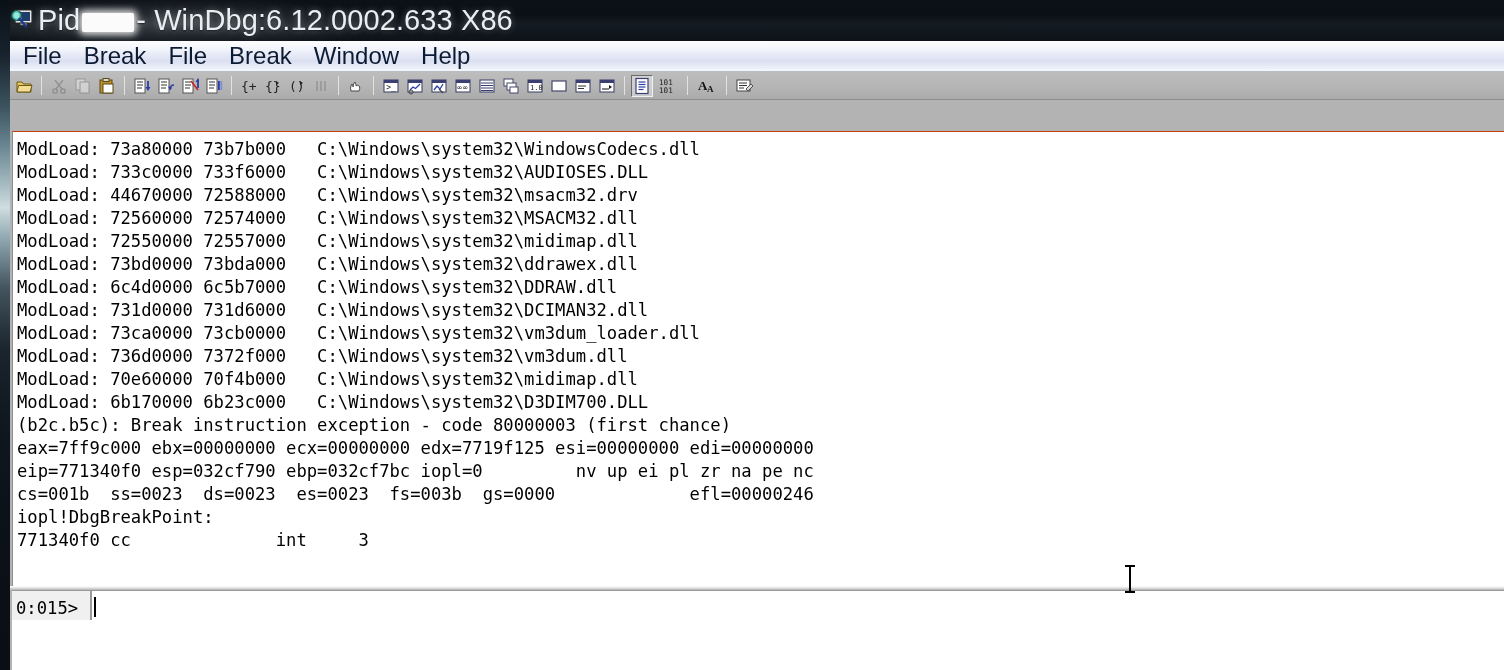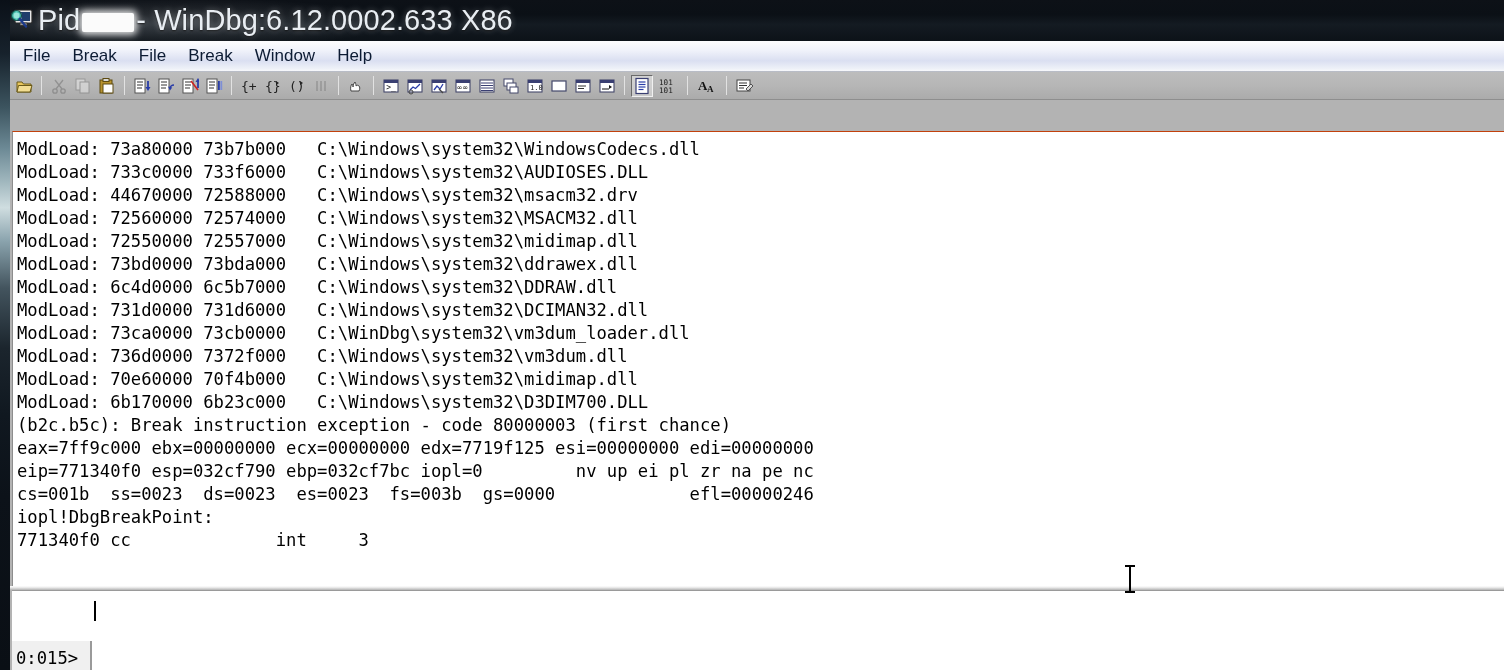--- a/index.html
+++ b/index.html
@@ -67,21 +67,21 @@
   
   .menubar {
     position: absolute; left: 0; top: 41px;
     width: 1504px; height: 31px;
     background: linear-gradient(180deg,#fdfdfe 0%, #f2f4fb 28%, #dadff1 66%, #eef1f8 92%, #f7f8fb 100%);
     border-bottom: 1px solid #b8bcc6;
     display: flex; align-items: center;
     padding-left: 12px;
   }
   .menu-item {
-    font-size: 17px;
+    font-size: 24px;
     color: #0c1b33;
     padding: 2px 11px 3px 11px;
     cursor: default;
     white-space: nowrap;
   }
 
   
   .toolbar {
     position: absolute; left: 0; top: 72px;
     width: 1504px; height: 28px;
@@ -142,21 +142,21 @@
     height: 23px;
   }
 
   
   .promptbar {
     position: absolute; left: 12px; top: 590px;
     width: 1492px; height: 80px;
     background: #ffffff;
     border-top: 1px solid #9a9a9a;
     display: flex;
-    align-items: flex-end;
+    align-items: flex-start;
   }
   .prompt-label {
     width: 80px;
     background: #f0f0f0;
     border-right: 2px solid #9a9a9a;
     font-family: "DejaVu Sans Mono", "Liberation Mono", monospace;
     font-size: 17.2px;
     line-height: 23px;
     color: #000;
     padding: 6px 0 0 4px;
@@ -458,21 +458,21 @@
   <div class="cmdwin">
     <div class="out-pane" id="out-pane">
         <div class="out-line">ModLoad: 73a80000 73b7b000   C:\Windows\system32\WindowsCodecs.dll</div>
         <div class="out-line">ModLoad: 733c0000 733f6000   C:\Windows\system32\AUDIOSES.DLL</div>
         <div class="out-line">ModLoad: 44670000 72588000   C:\Windows\system32\msacm32.drv</div>
         <div class="out-line">ModLoad: 72560000 72574000   C:\Windows\system32\MSACM32.dll</div>
         <div class="out-line">ModLoad: 72550000 72557000   C:\Windows\system32\midimap.dll</div>
         <div class="out-line">ModLoad: 73bd0000 73bda000   C:\Windows\system32\ddrawex.dll</div>
         <div class="out-line">ModLoad: 6c4d0000 6c5b7000   C:\Windows\system32\DDRAW.dll</div>
         <div class="out-line">ModLoad: 731d0000 731d6000   C:\Windows\system32\DCIMAN32.dll</div>
-        <div class="out-line">ModLoad: 73ca0000 73cb0000   C:\WinDbg\system32\vm3dum_loader.dll</div>
+        <div class="out-line">ModLoad: 73ca0000 73cb0000   C:\Windows\system32\vm3dum_loader.dll</div>
         <div class="out-line">ModLoad: 736d0000 7372f000   C:\Windows\system32\vm3dum.dll</div>
         <div class="out-line">ModLoad: 70e60000 70f4b000   C:\Windows\system32\midimap.dll</div>
         <div class="out-line">ModLoad: 6b170000 6b23c000   C:\Windows\system32\D3DIM700.DLL</div>
         <div class="out-line">(b2c.b5c): Break instruction exception - code 80000003 (first chance)</div>
         <div class="out-line">eax=7ff9c000 ebx=00000000 ecx=00000000 edx=7719f125 esi=00000000 edi=00000000</div>
         <div class="out-line">eip=771340f0 esp=032cf790 ebp=032cf7bc iopl=0         nv up ei pl zr na pe nc</div>
         <div class="out-line">cs=001b  ss=0023  ds=0023  es=0023  fs=003b  gs=0000             efl=00000246</div>
         <div class="out-line">iopl!DbgBreakPoint:</div>
         <div class="out-line">771340f0 cc              int     3</div>
       </div>

